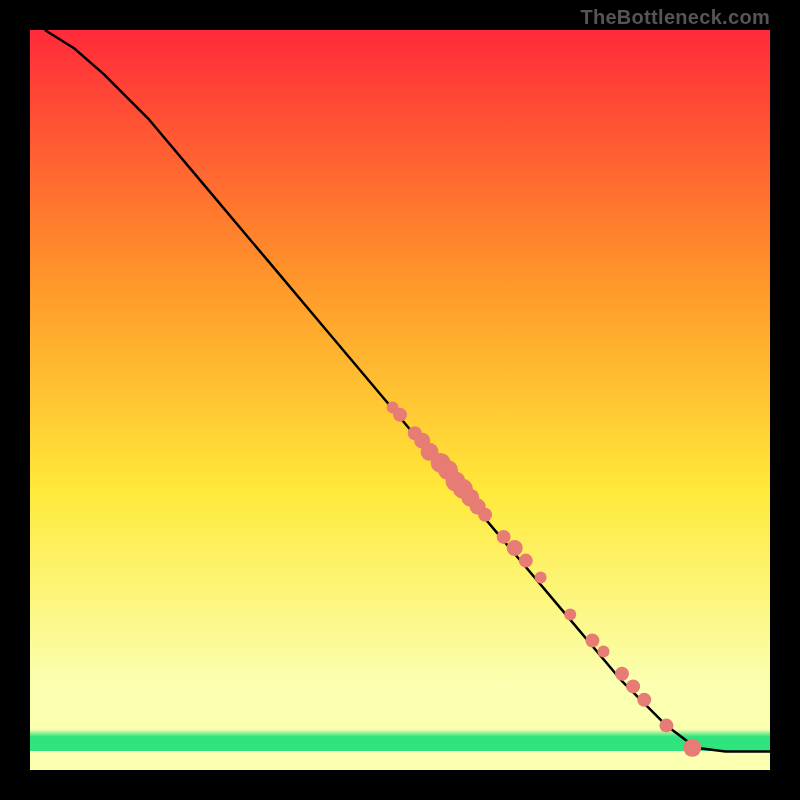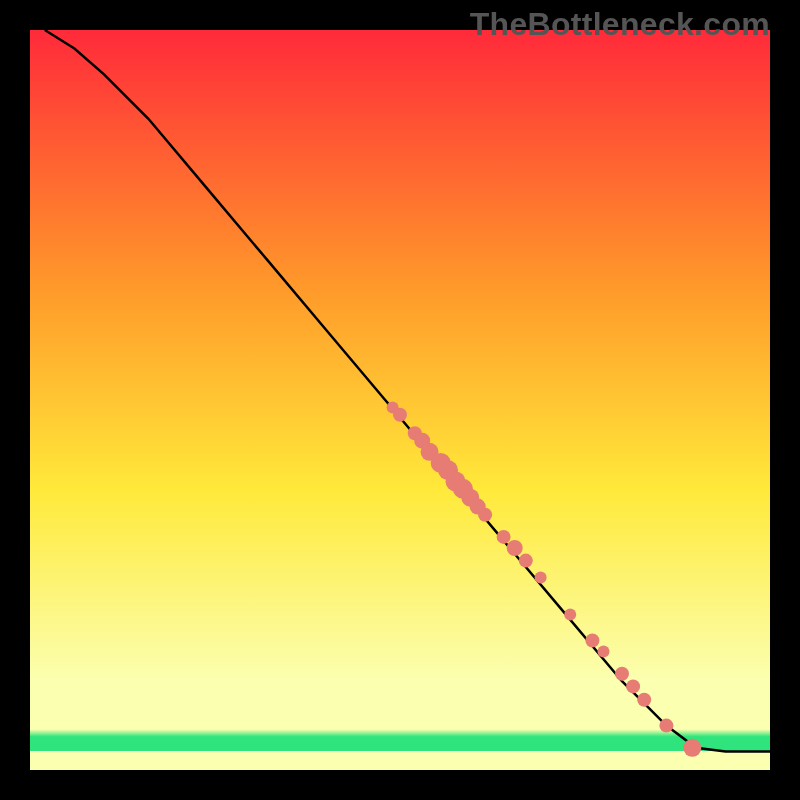--- a/index.html
+++ b/index.html
@@ -5,21 +5,21 @@
   * { margin: 0; padding: 0; box-sizing: border-box; }
   html, body { width: 800px; height: 800px; overflow: hidden; background: #000; }
   .stage { position: relative; width: 800px; height: 800px; background: #000; }
   svg { display: block; }
   .watermark {
     position: absolute;
     top: 6px;
     right: 30px;
     color: #555;
     font-family: Arial, Helvetica, sans-serif;
-    font-size: 32px;
+    font-size: 20px;
     font-weight: 600;
     letter-spacing: 0.3px;
     user-select: none;
   }
 </style>
 </head>
 <body>
 
 <div class="stage">
   <svg id="svg-root" width="800" height="800" viewBox="0 0 800 800">

